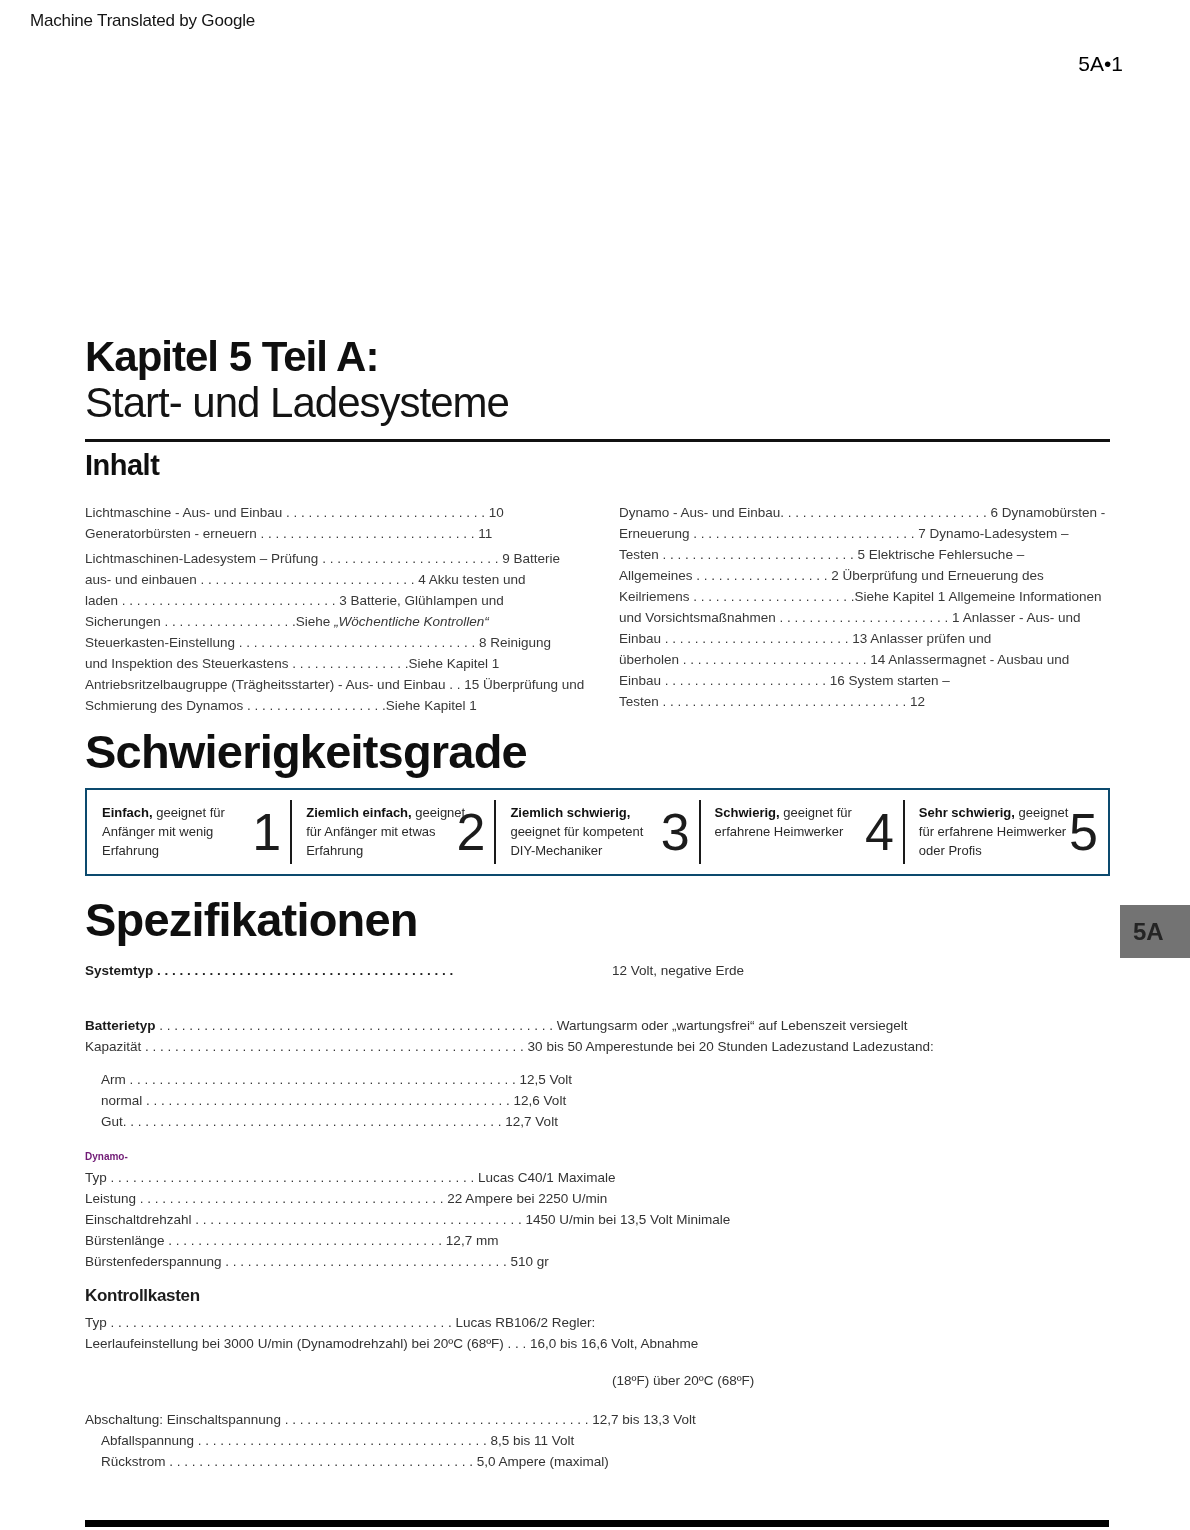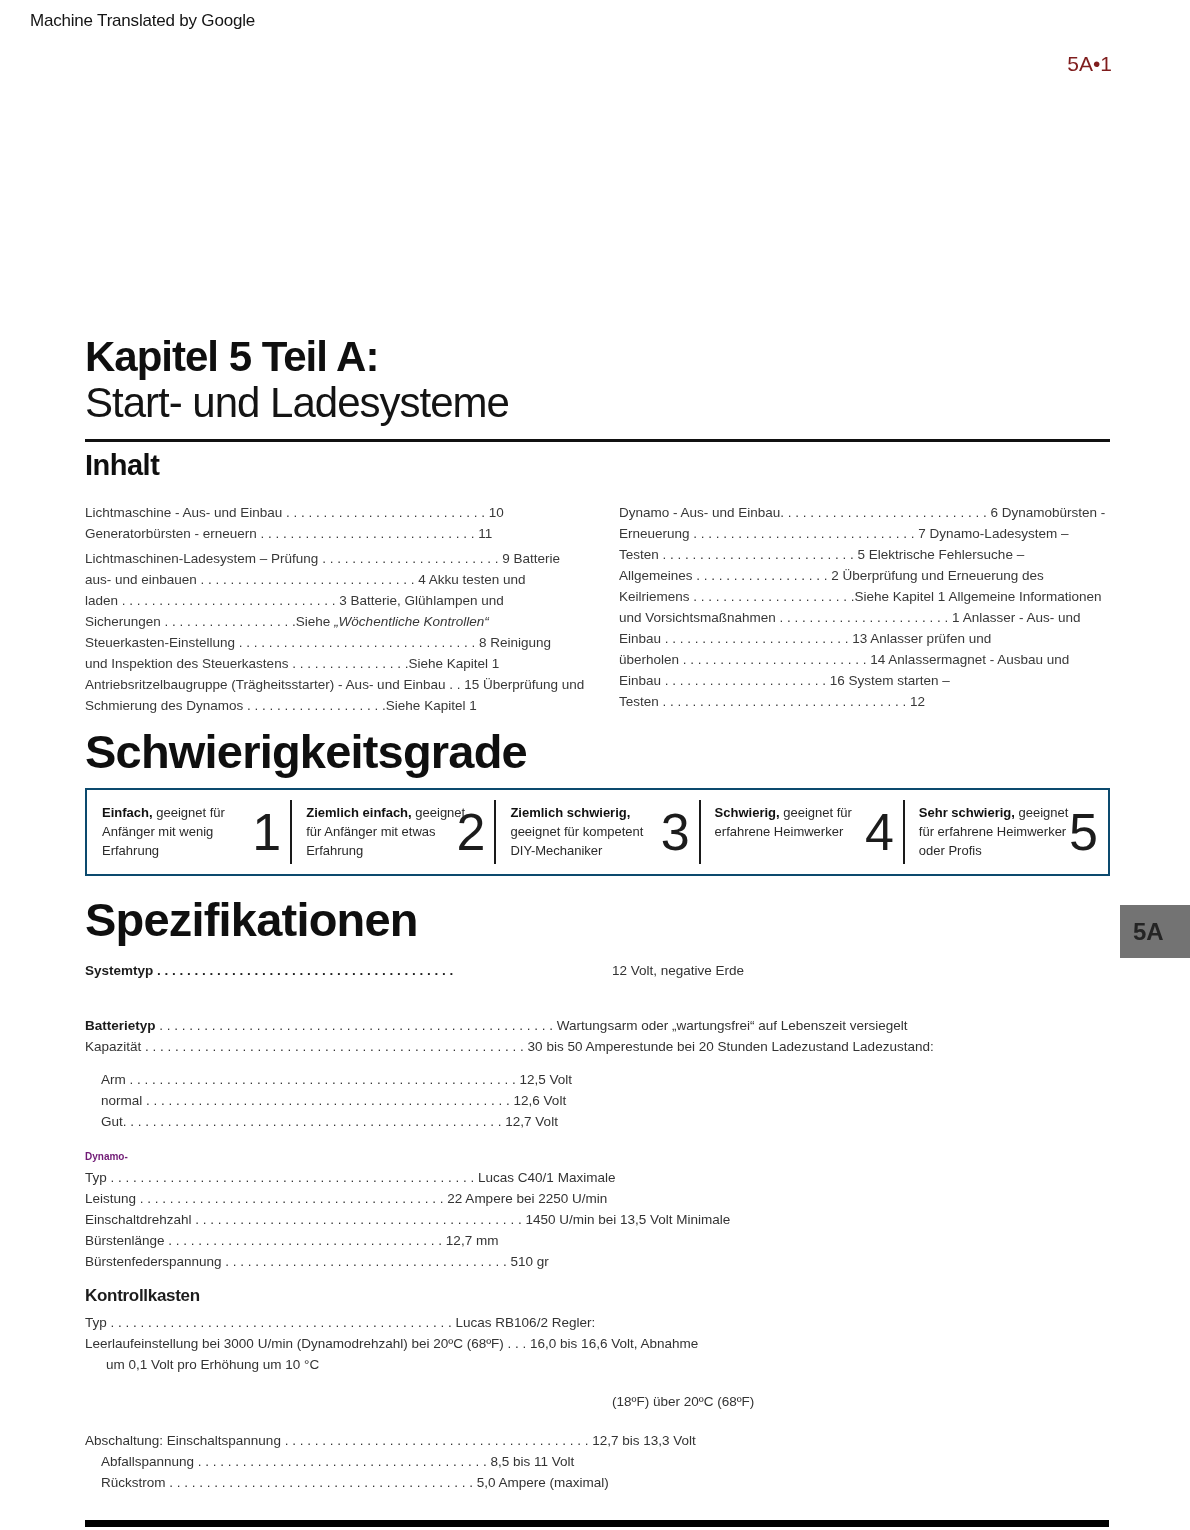--- a/index.html
+++ b/index.html
@@ -1,21 +1,21 @@
 <!DOCTYPE html>
 <html><head>
 <meta charset="utf-8">
 <style>
   html,body { margin:0; padding:0; background:#fff; }
   .page {
     position:relative; width:1190px; height:1530px; background:#ffffff;
     font-family:"Liberation Sans","DejaVu Sans",sans-serif; color:#2e2e2e; overflow:hidden;
   }
   .watermark { position:absolute; top:11px; left:30px; font-size:17px; color:#141414; letter-spacing:-0.2px; }
-  .page-num  { position:absolute; top:52px; right:78px; font-size:21px; color:#7f1d1d; }
+  .page-num  { position:absolute; top:52px; right:67px; font-size:21px; color:#000000; }
 
   .content { position:absolute; left:85px; top:334px; width:1025px; }
 
   .title1 { font-size:42px; font-weight:bold; line-height:1.1; color:#0f0f0f; letter-spacing:-1px; }
   .title2 { font-size:42px; font-weight:400; line-height:1.1; color:#141414; letter-spacing:-1px; }
   .title-rule { height:3px; background:#111; margin-top:13px; }
 
   .h-inhalt { font-size:29px; font-weight:bold; color:#0f0f0f; margin-top:7px; letter-spacing:-0.5px; }
 
   .toc { display:flex; gap:42px; margin-top:20px; font-size:13.5px; line-height:21px; color:#383838; }
@@ -142,21 +142,20 @@
     <div class="h-dynamo">Dynamo-</div>
     <div class="spec">Typ . . . . . . . . . . . . . . . . . . . . . . . . . . . . . . . . . . . . . . . . . . . . . . . . . Lucas C40/1 Maximale</div>
     <div class="spec">Leistung . . . . . . . . . . . . . . . . . . . . . . . . . . . . . . . . . . . . . . . . . 22 Ampere bei 2250 U/min</div>
     <div class="spec">Einschaltdrehzahl . . . . . . . . . . . . . . . . . . . . . . . . . . . . . . . . . . . . . . . . . . . . 1450 U/min bei 13,5 Volt Minimale</div>
     <div class="spec">Bürstenlänge . . . . . . . . . . . . . . . . . . . . . . . . . . . . . . . . . . . . . 12,7 mm</div>
     <div class="spec">Bürstenfederspannung . . . . . . . . . . . . . . . . . . . . . . . . . . . . . . . . . . . . . . 510 gr</div>
 
     <div class="h-kontroll">Kontrollkasten</div>
     <div class="spec row-typ2">Typ . . . . . . . . . . . . . . . . . . . . . . . . . . . . . . . . . . . . . . . . . . . . . . Lucas RB106/2 Regler:</div>
     <div class="spec">Leerlaufeinstellung bei 3000 U/min (Dynamodrehzahl) bei 20ºC (68ºF) . . . 16,0 bis 16,6 Volt, Abnahme</div>
-    <div class="spec ind2">um 0,1 Volt pro Erhöhung um 10 °C</div>
     <div class="spec row-tempnote">(18ºF) über 20ºC (68ºF)</div>
 
     <div class="spec row-abschalt">Abschaltung: Einschaltspannung . . . . . . . . . . . . . . . . . . . . . . . . . . . . . . . . . . . . . . . . . 12,7 bis 13,3 Volt</div>
     <div class="spec ind">Abfallspannung . . . . . . . . . . . . . . . . . . . . . . . . . . . . . . . . . . . . . . . 8,5 bis 11 Volt</div>
     <div class="spec ind">Rückstrom . . . . . . . . . . . . . . . . . . . . . . . . . . . . . . . . . . . . . . . . . 5,0 Ampere (maximal)</div>
 
   </div>
 
   <div class="tab-5a">5A</div>
   <div class="bottom-rule"></div>

